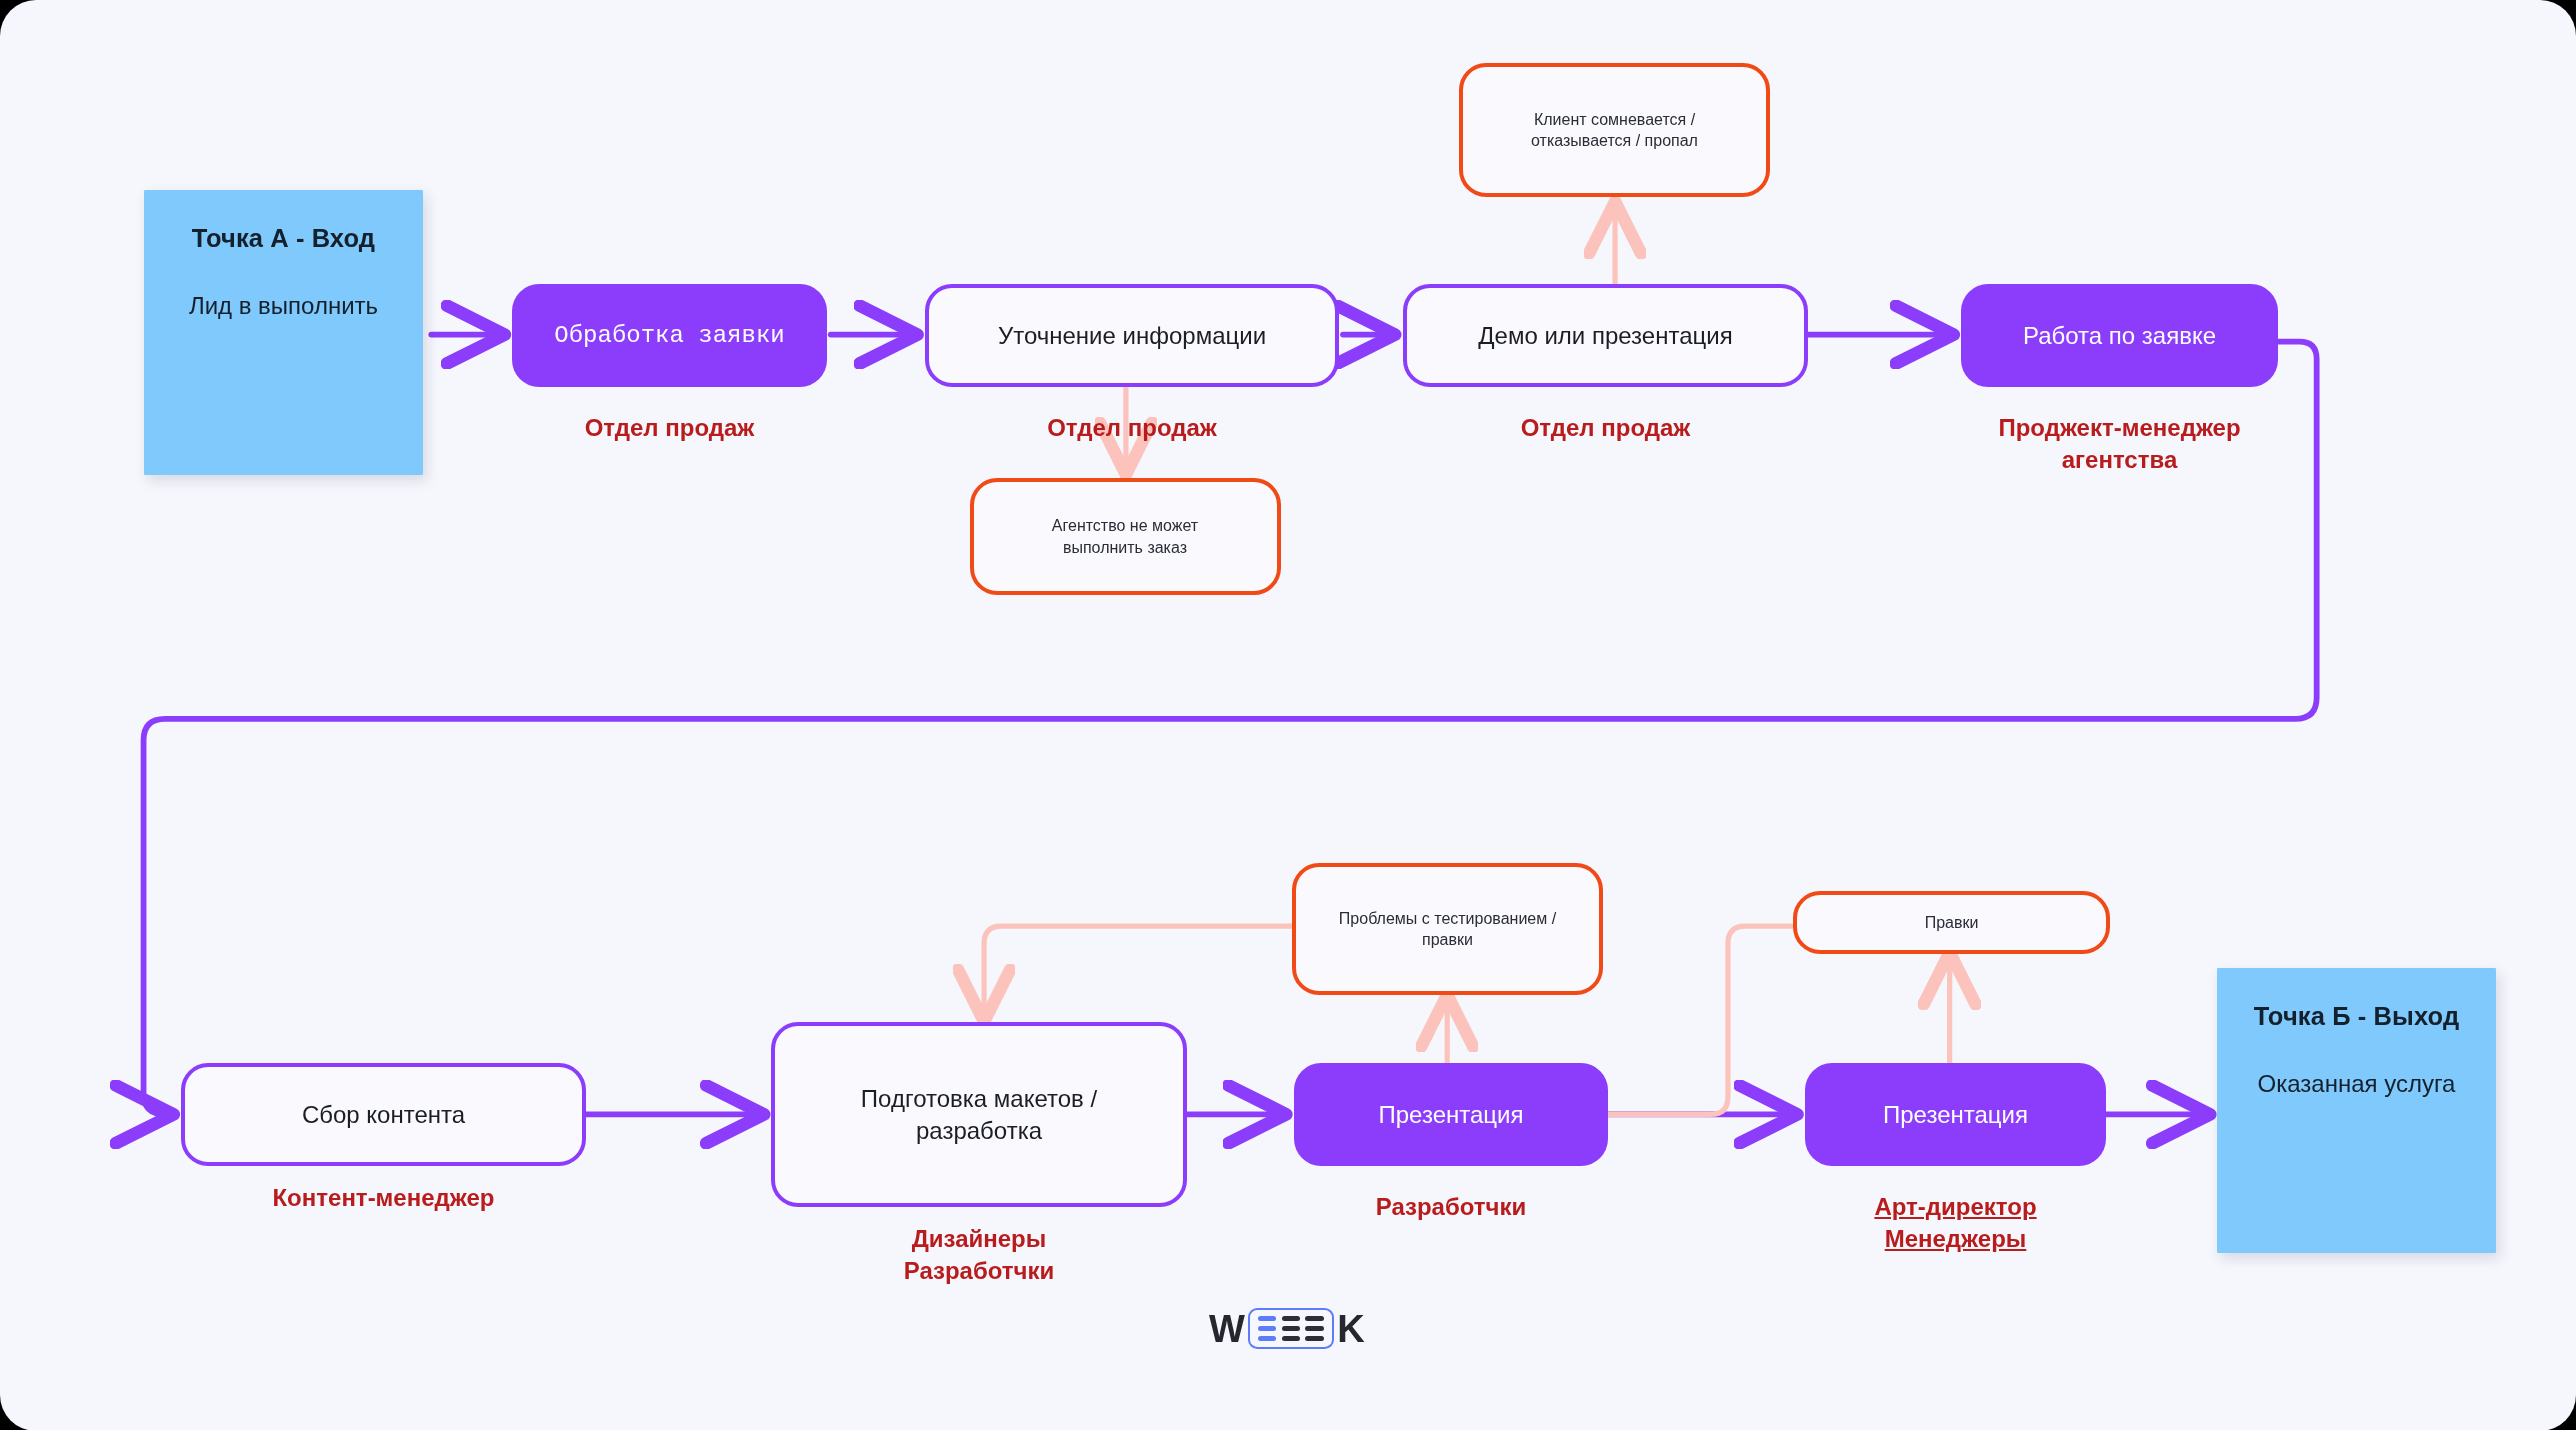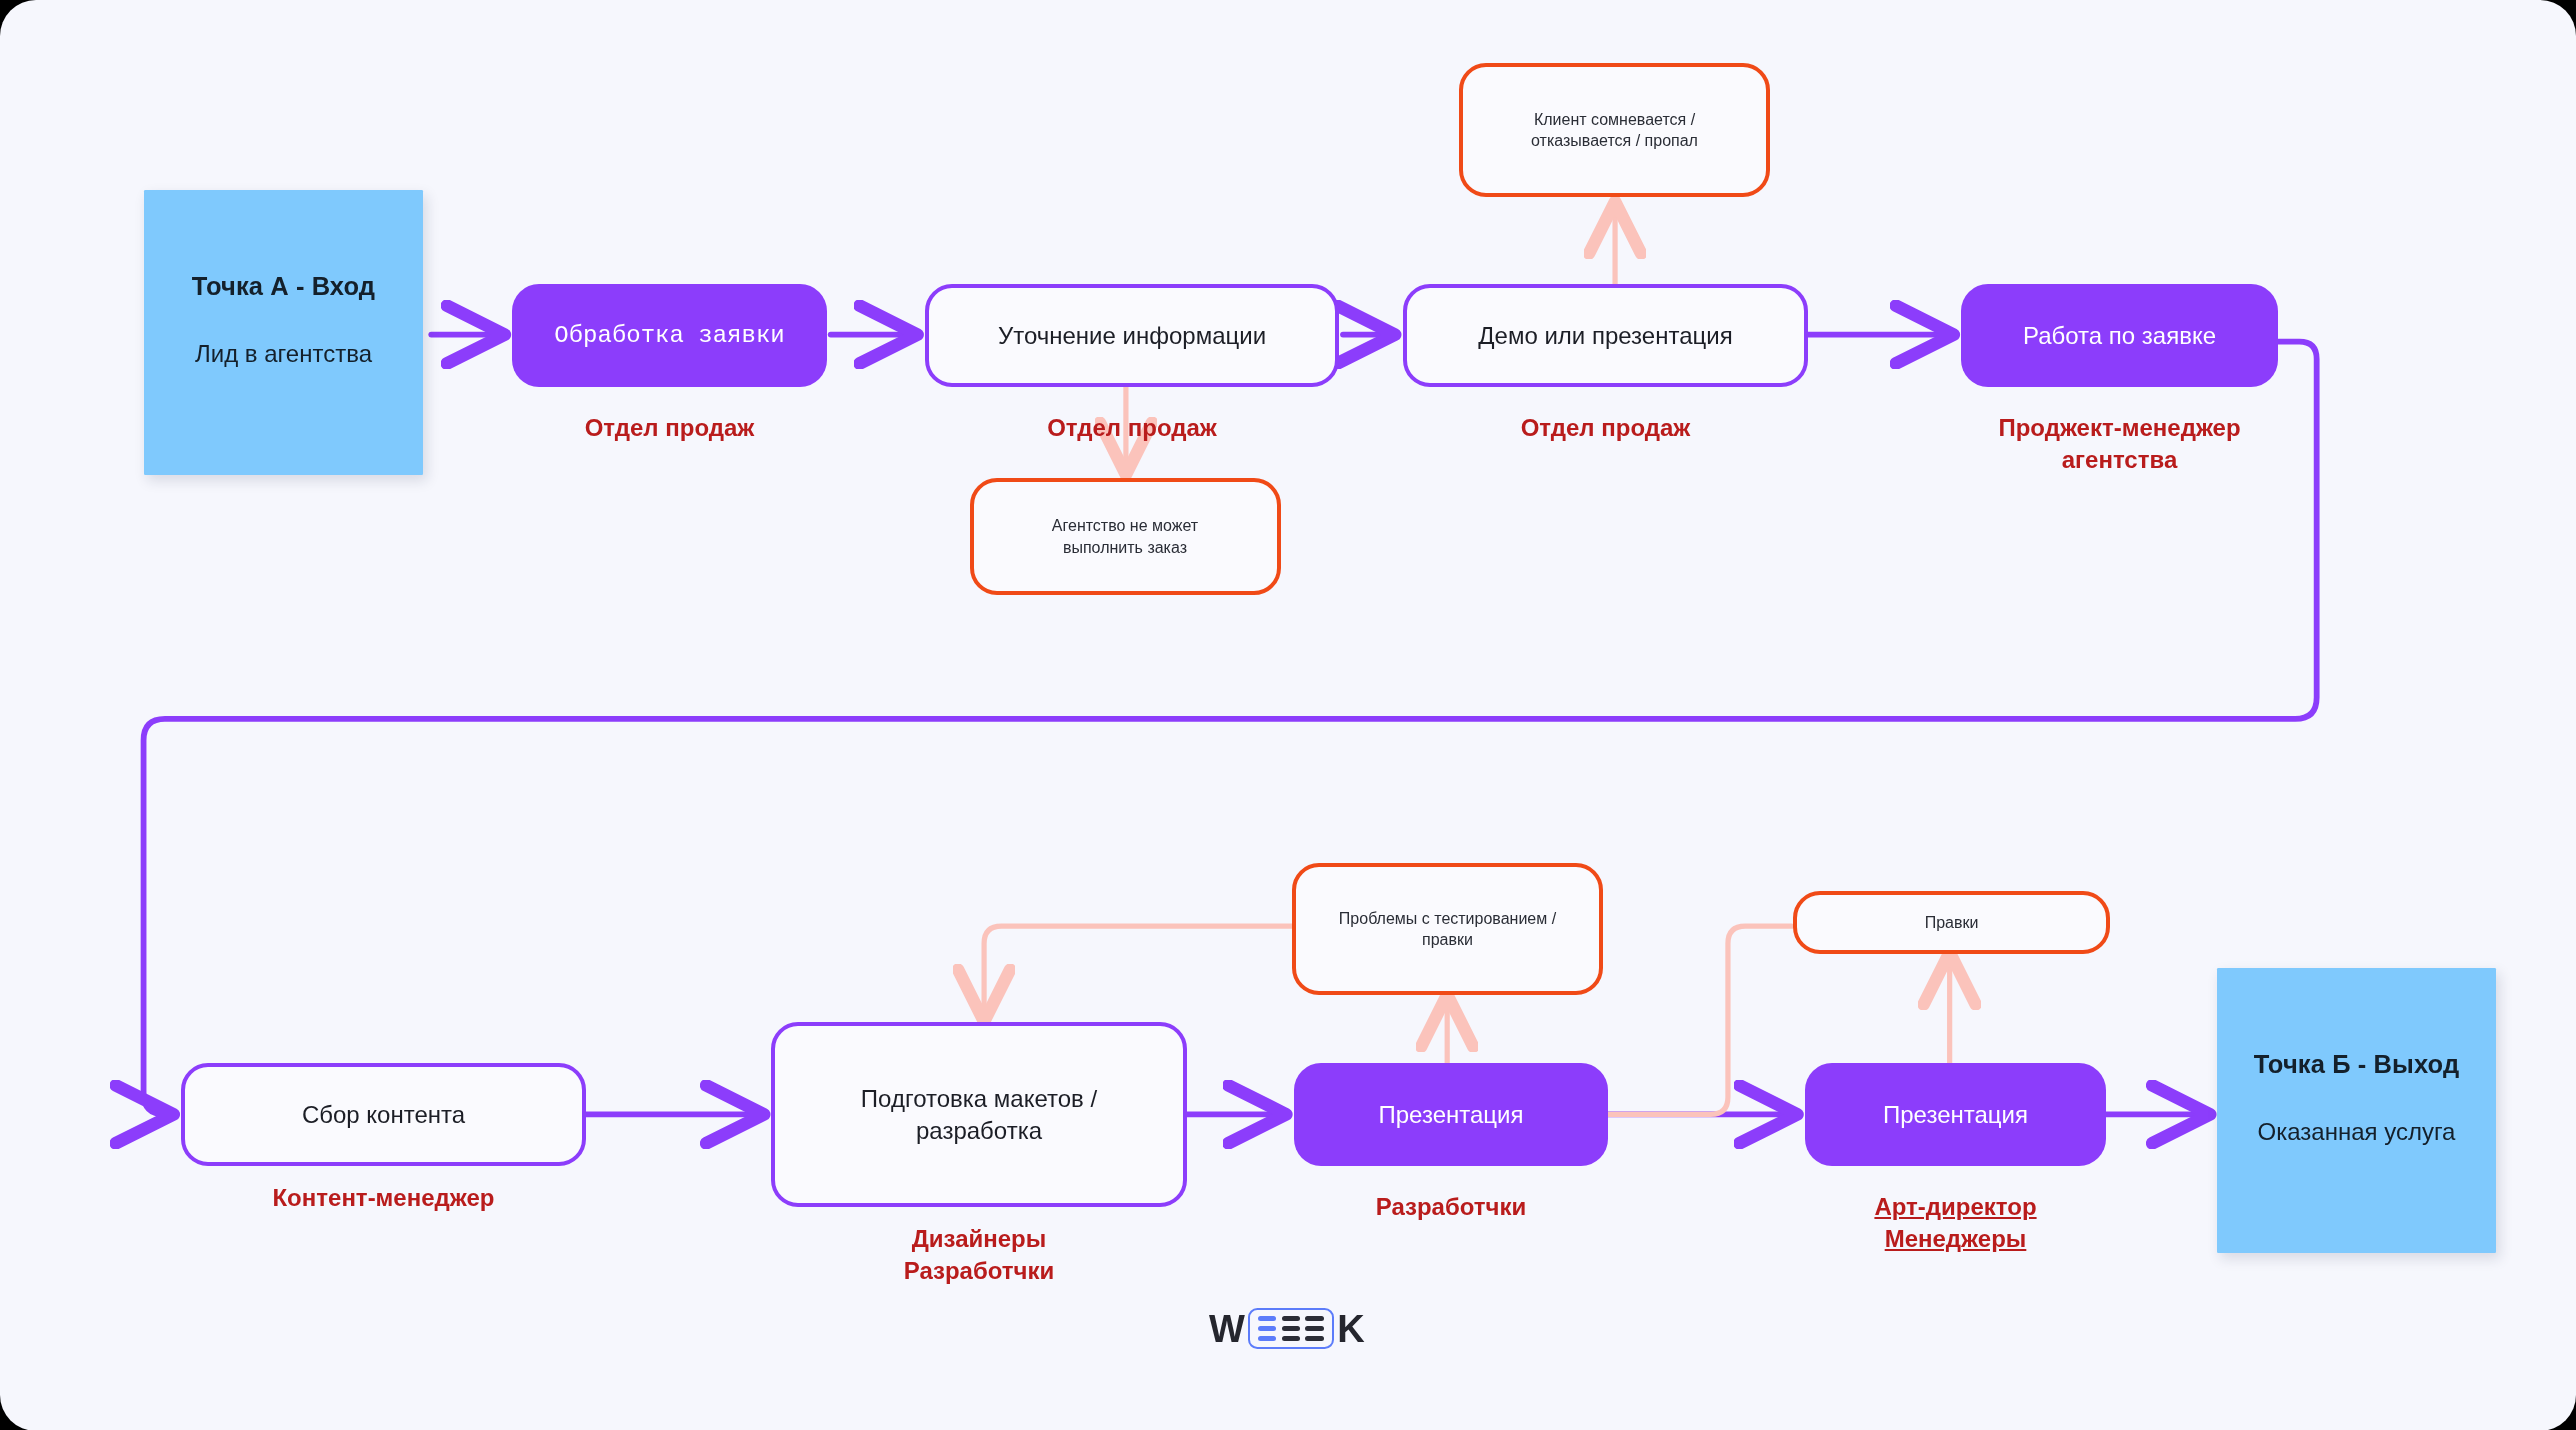--- a/index.html
+++ b/index.html
@@ -43,21 +43,21 @@
   }
 
   .terminal{
     background:#7FC9FD;
     color:#14202B;
     display:block;
     padding:32px 25.5px 0 25.5px;
     box-shadow:3.5px 5.8px 12.7px rgba(20,30,60,.13);
     border-radius:1.2px;
   }
-  .terminal .t-title{font-size:25.5px;font-weight:bold;letter-spacing:0.1px;margin-top:48px;}
+  .terminal .t-title{font-size:25.5px;font-weight:bold;letter-spacing:0.1px;}
   .terminal .t-sub{font-size:24px;margin-top:34px;line-height:1.3;}
 
   .caption{
     position:absolute;
     text-align:center;
     font-size:24px;
     font-weight:bold;
     color:#b91c1c;
     line-height:1.35;
     white-space:pre-line;
@@ -118,21 +118,21 @@
 
     <path d="M 2232 1600 L 1730 1600 Q 1700 1600 1700 1630 L 1700 1740 L 1700 1765" fill="none" stroke="#FBC3BB" stroke-width="9" stroke-linecap="round" stroke-linejoin="round" marker-end="url(#ahK)"></path>
 
     <path d="M 2775 1925 L 2955 1925 Q 2985 1925 2985 1895 L 2985 1630 Q 2985 1600 3015 1600 L 3095 1600" fill="none" stroke="#FBC3BB" stroke-width="9" stroke-linecap="round" stroke-linejoin="round"></path>
 
     <line x1="3368" y1="1845" x2="3368" y2="1645" stroke="#FBC3BB" stroke-width="9" stroke-linecap="round" marker-end="url(#ahK)"></line>
   </svg>
 
   <div class="node terminal" style="left:144px;top:190px;width:279px;height:285px;">
     <div class="t-title">Точка А - Вход</div>
-    <div class="t-sub">Лид в агентства</div>
+    <div class="t-sub">Лид в выполнить</div>
   </div>
 
   <div class="node terminal" style="left:2217px;top:968px;width:279px;height:285px;">
     <div class="t-title">Точка Б - Выход</div>
     <div class="t-sub">Оказанная услуга</div>
   </div>
 
   <div class="node pill filled" style="left:512px;top:284px;width:315px;height:103px;font-family:Liberation Mono, monospace;">
     <span>Обработка заявки</span>
   </div>

